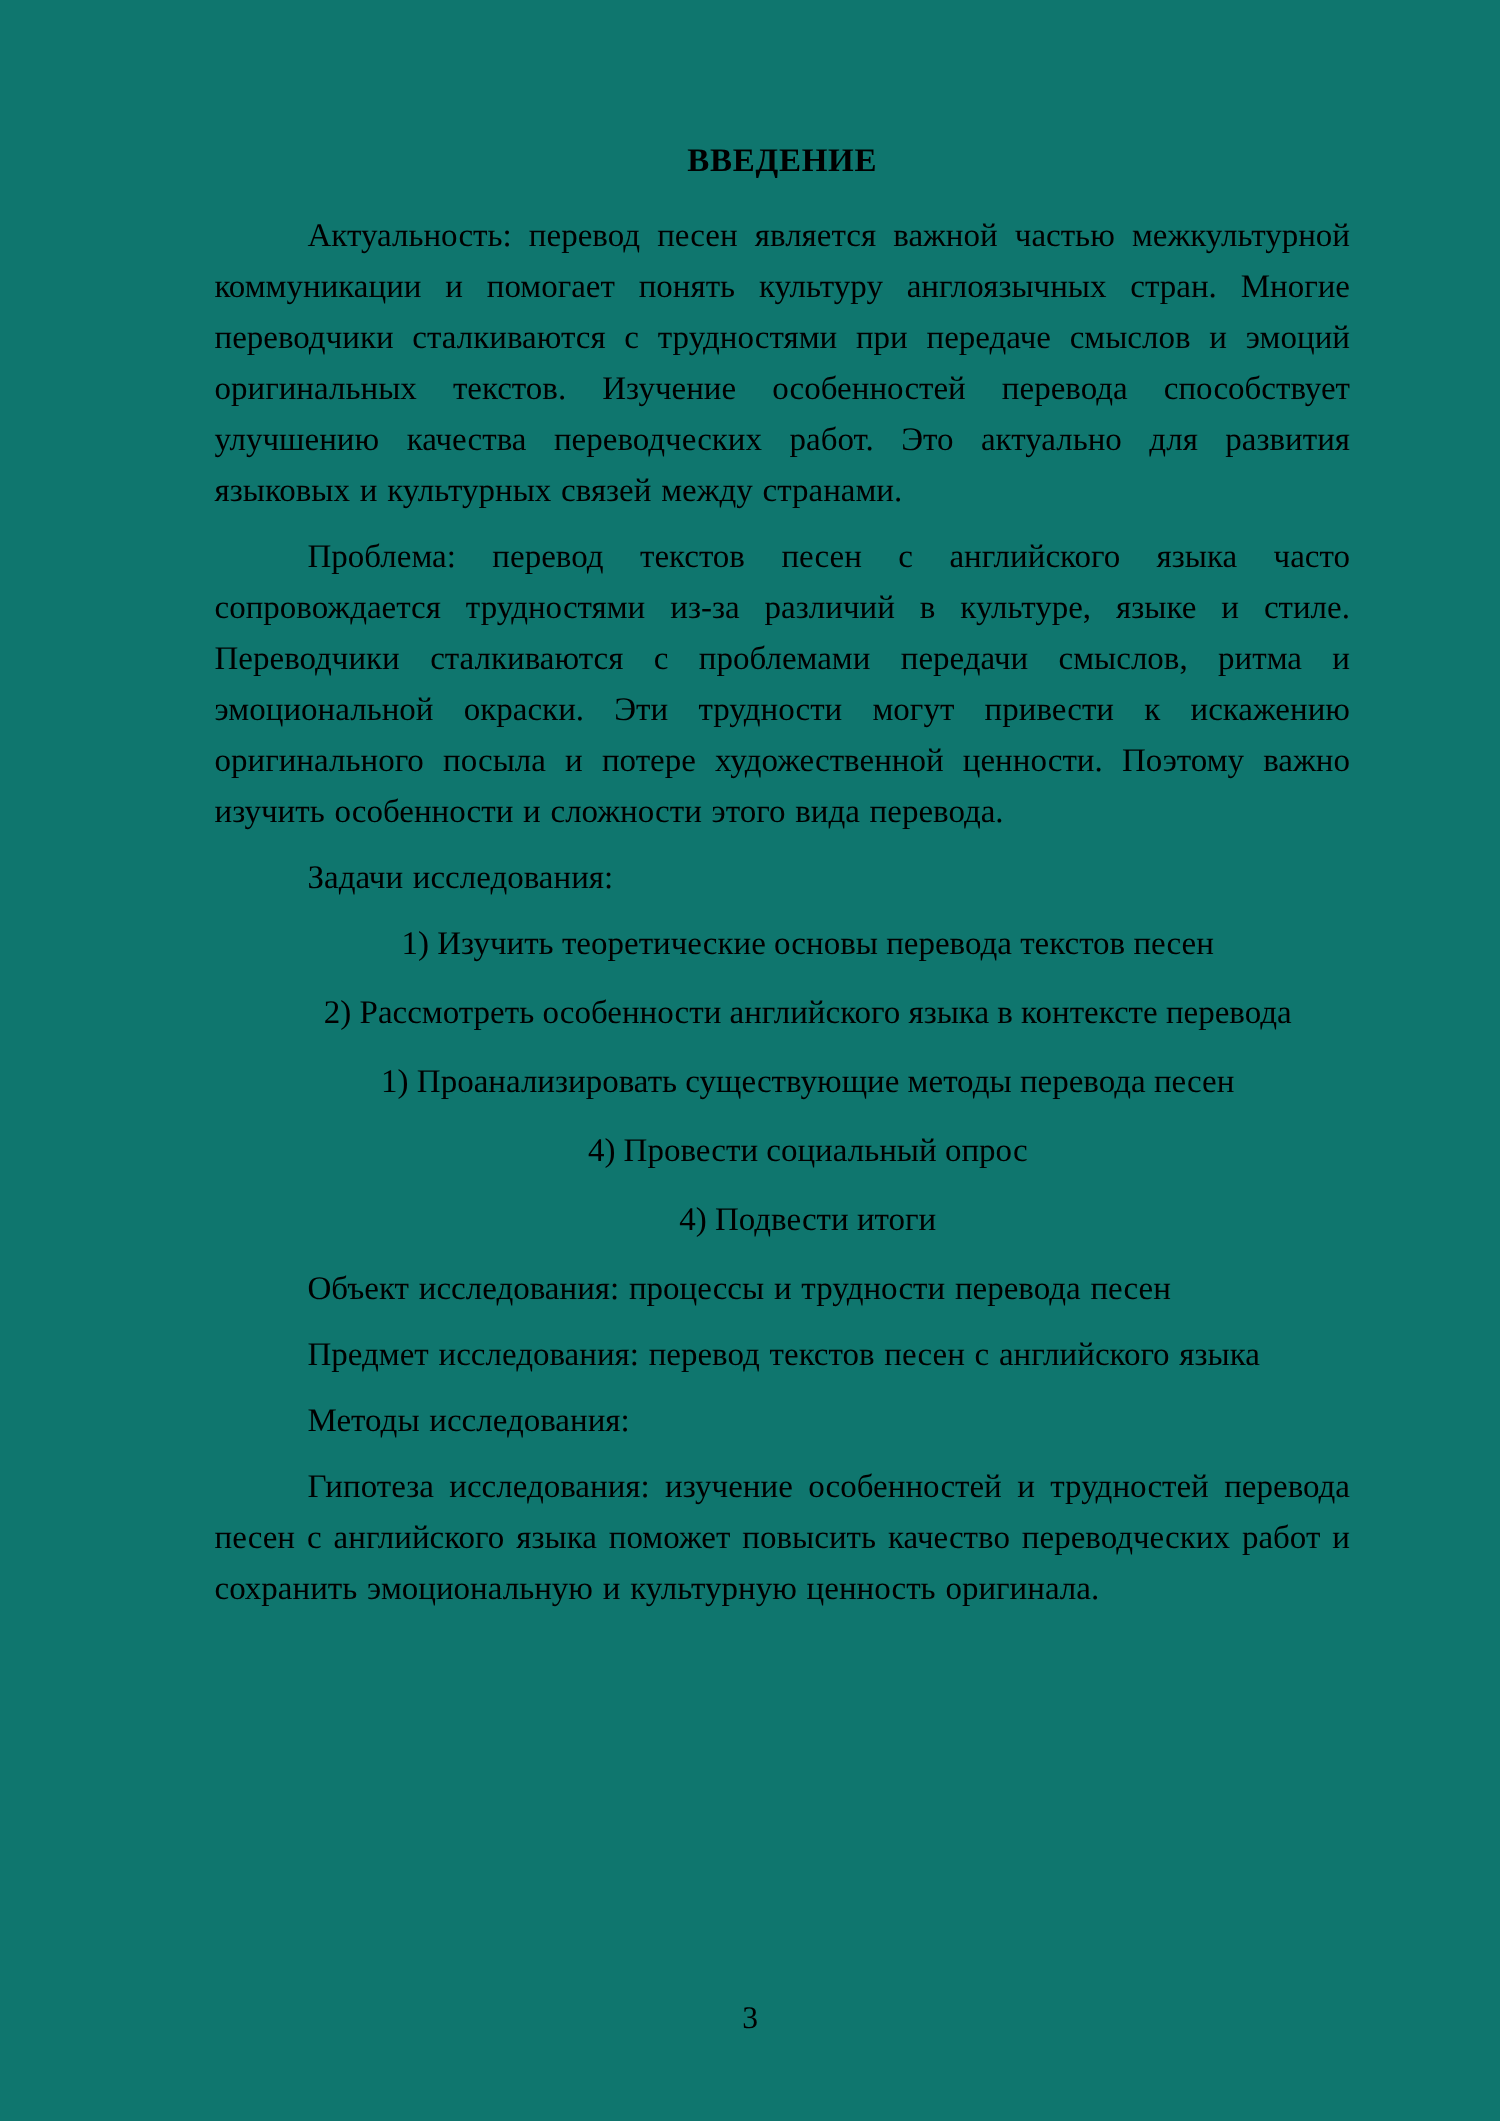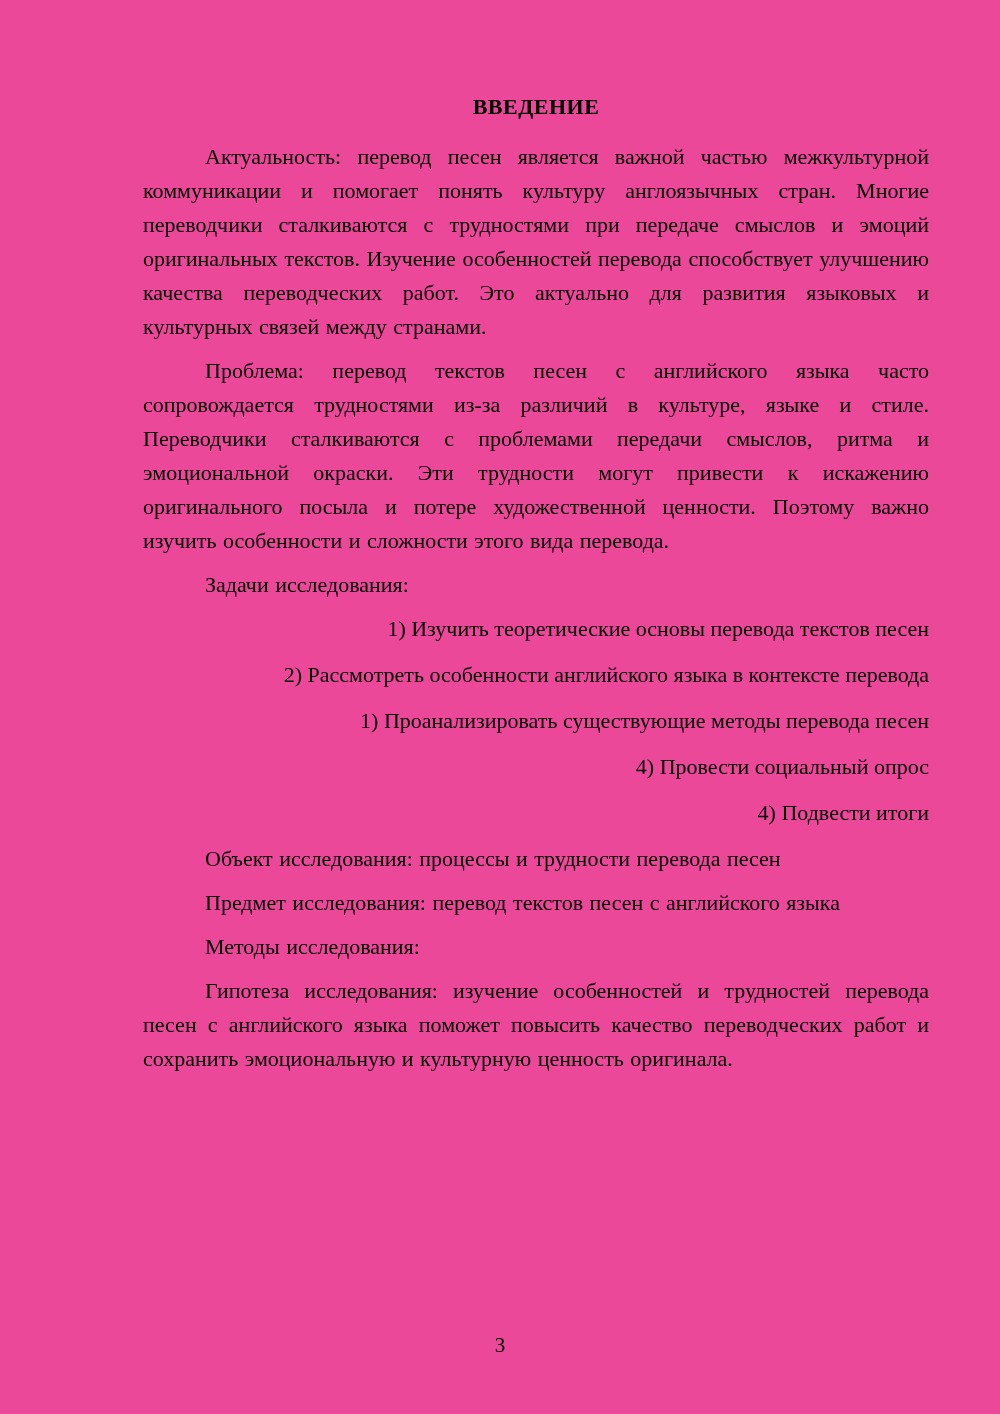--- a/index.html
+++ b/index.html
@@ -4,23 +4,23 @@
 <style>
   html, body {
     margin: 0;
     padding: 0;
     background: #ffffff;
   }
   .page {
     position: relative;
     width: 1000px;
     height: 1414px;
-    background: #ec4899;
+    background: #0f766e;
     box-sizing: border-box;
-    padding: 90px 71px 0 143px;
+    padding: 90px 100px 0 143px;
     font-family: "Liberation Serif", "DejaVu Serif", serif;
     color: #000000;
     font-size: 22px;
     overflow: hidden;
   }
   .doc-title {
     margin: 0 0 16px 0;
     text-align: center;
     font-size: 22px;
     font-weight: bold;
@@ -29,21 +29,21 @@
   }
   .para {
     margin: 0 0 10px 0;
     text-align: justify;
     text-indent: 62px;
     line-height: 34px;
     word-spacing: 1px;
   }
   .task {
     margin: 0 0 12px 34px;
-    text-align: right;
+    text-align: center;
     line-height: 34px;
   }
   .page-number {
     position: absolute;
     left: 0;
     right: 0;
     top: 1330px;
     text-align: center;
     font-size: 21px;
     line-height: 30px;

